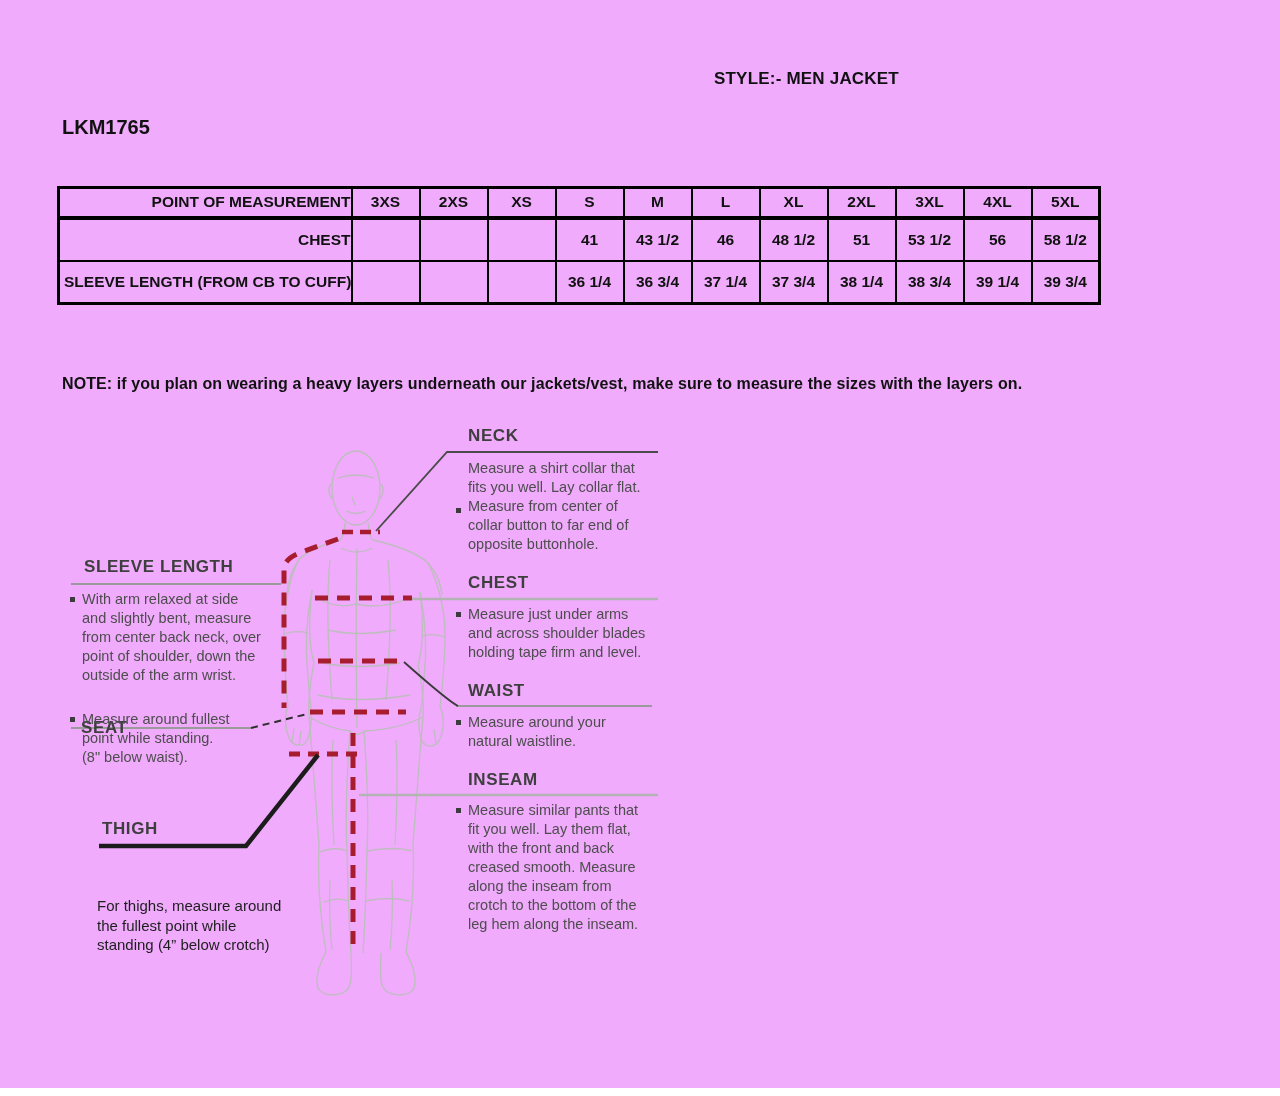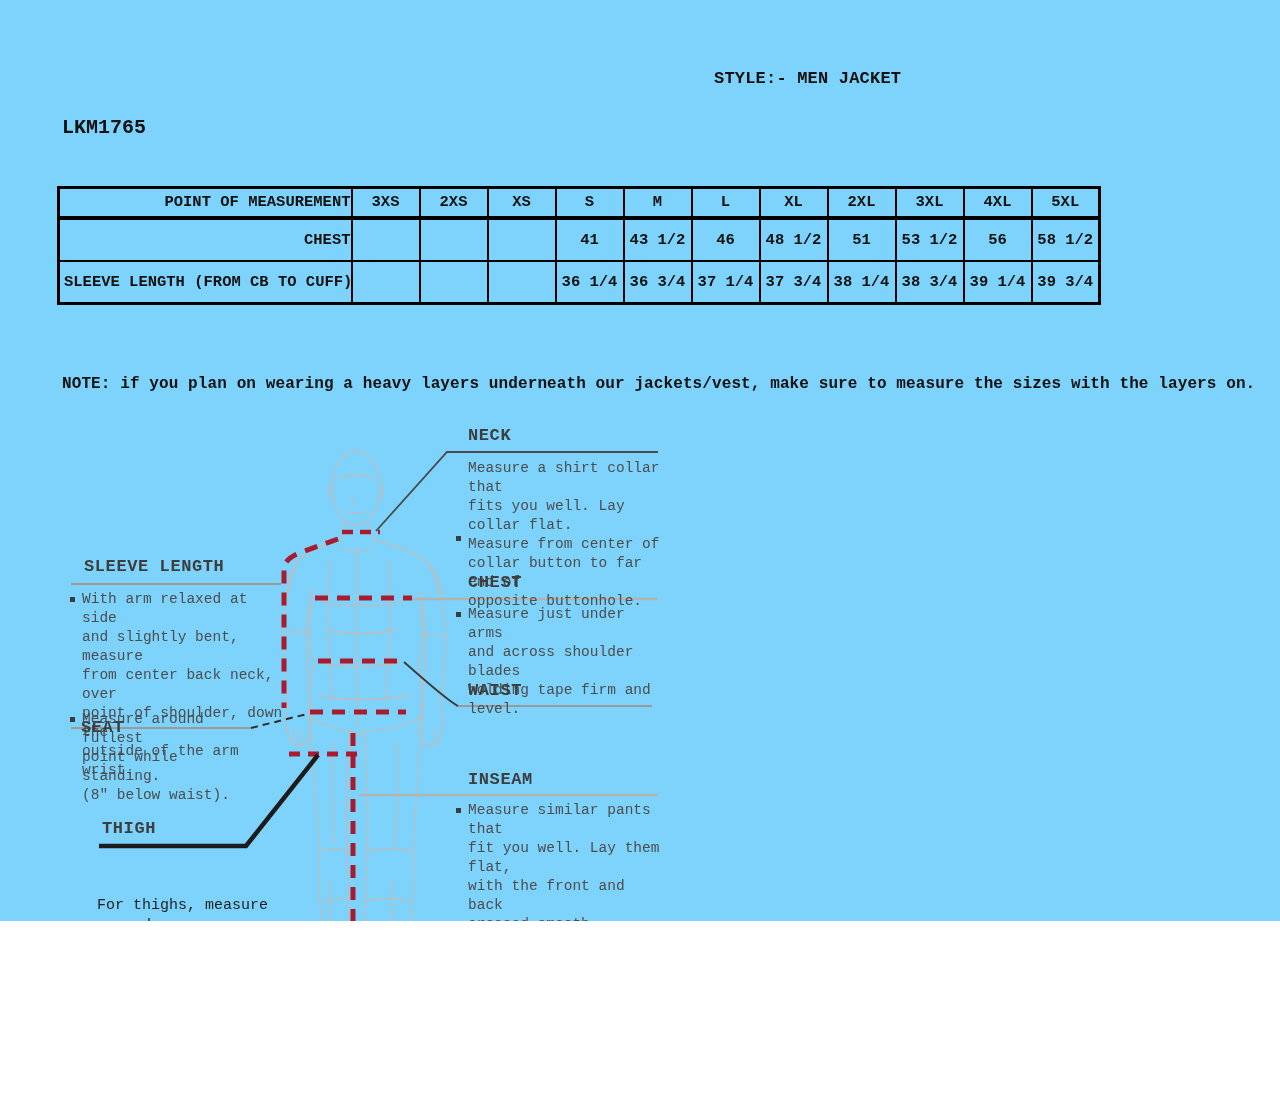--- a/index.html
+++ b/index.html
@@ -8,21 +8,21 @@
     --figure-gray:#bdbdbd;
     --connector-gray:#9a9a9a;
     --connector-light:#b3b3b3;
     --connector-dark:#3a3a3a;
     --label-ink:#3e3e3e;
     --para-ink:#4d4d4d;
   }
   *{margin:0;padding:0;box-sizing:border-box;}
   html,body{background:#ffffff;}
   body{font-family:"Liberation Sans",sans-serif;color:var(--ink);}
-  .page{position:relative;width:1280px;height:921px;background:#7dd3fc;overflow:hidden;font-family:Liberation Mono, monospace;}
+  .page{position:relative;width:1280px;height:1088px;background:#f0abfc;overflow:hidden;}
 
   .style-title{position:absolute;left:714px;top:69px;font-size:17px;font-weight:bold;letter-spacing:.2px;}
   .style-code{position:absolute;left:62px;top:116px;font-size:20px;font-weight:bold;}
 
   table.size-table{position:absolute;left:57px;top:186px;width:1041px;border-collapse:collapse;table-layout:fixed;border:3px solid #000;}
   table.size-table td{border:2px solid #000;font-weight:bold;text-align:center;vertical-align:middle;font-size:16px;overflow:hidden;white-space:nowrap;}
   table.size-table tr.hdr td{height:30px;border-bottom:4px solid #000;font-size:15.5px;}
   table.size-table tr.data td{height:43px;font-size:15.5px;}
   table.size-table td.rowlabel{text-align:right;padding-left:4px;font-size:15.5px;}
 
@@ -168,20 +168,25 @@
 
   <div class="mg-title" style="left:468px;top:573px;">CHEST</div>
   <div class="mg-para" style="left:456px;top:605px;width:210px;">
     <span class="sq"></span>
     <div>Measure just under arms
 and across shoulder blades
 holding tape firm and level.</div>
   </div>
 
   <div class="mg-title" style="left:468px;top:681px;">WAIST</div>
+  <div class="mg-para" style="left:456px;top:713px;width:210px;">
+    <span class="sq"></span>
+    <div>Measure around your
+natural waistline.</div>
+  </div>
 
   <div class="mg-title" style="left:468px;top:770px;">INSEAM</div>
   <div class="mg-para" style="left:456px;top:801px;width:210px;">
     <span class="sq"></span>
     <div>Measure similar pants that
 fit you well. Lay them flat,
 with the front and back
 creased smooth. Measure
 along the inseam from
 crotch to the bottom of the

